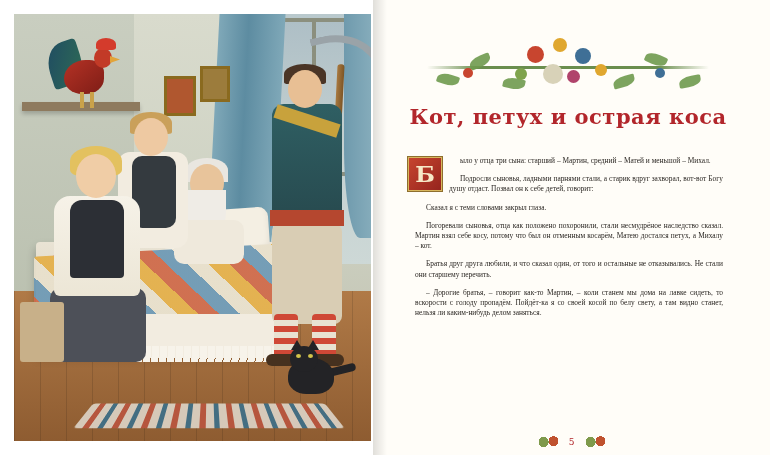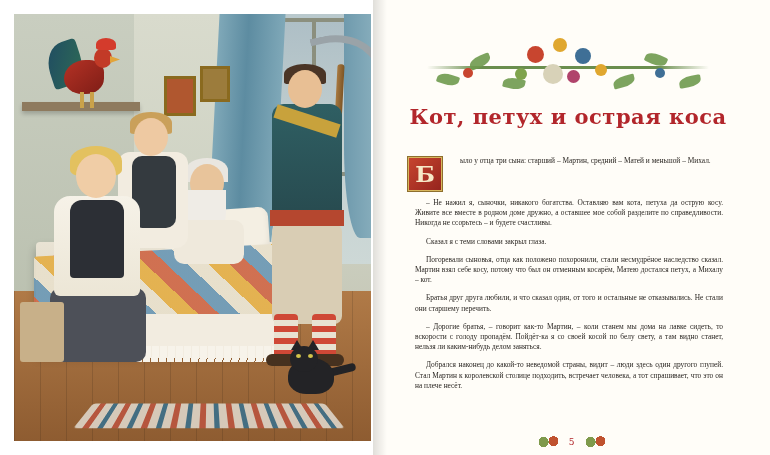--- a/index.html
+++ b/index.html
@@ -565,27 +565,26 @@
     </div>
 
     <div class="title-block">
       <h1 class="story-title">Кот, петух и острая коса</h1>
     </div>
 
     <div class="body-text">
       <div class="dropcap-wrap">
         <span class="dropcap">Б</span>
         <p>ыло у отца три сына: старший – Мартин, средний – Матей и меньшой – Михал.</p>
+        <p>Подросли сыновья, ладными парнями стали, а старик вдруг захворал, вот-вот Богу душу отдаст. Позвал он к себе детей, говорит:</p>
       </div>
-      <p>– Не нажил я, сыночки, никакого богатства. Оставляю вам кота, петуха да острую косу. Живите все вместе в родном доме дружно, а оставшее мое собой разделите по справедливости. Никогда не ссорьтесь – и будете счастливы.</p>
       <p>Сказал я с теми словами закрыл глаза.</p>
       <p>Погоревали сыновья, отца как положено похоронили, стали несмудрёное наследство сказал. Мартин взял себе косу, потому что был он отменным косарём, Матею достался петух, а Михалу – кот.</p>
       <p>Братья друг друга любили, и что сказал один, от того и остальные не отказывались. Не стали они старшему перечить.</p>
       <p>– Дорогие братья, – говорит как-то Мартин, – коли станем мы дома на лавке сидеть, то вскорости с голоду пропадём. Пойдёт-ка я со своей косой по белу свету, а там видно станет, нельзя ли каким-нибудь делом заняться.</p>
-      <p>Добрался наконец до какой-то неведомой страны, видит – люди здесь один другого глупей. Стал Мартин к королевской столице подходить, встречает человека, а тот спрашивает, что это он на плече несёт.</p>
     </div>
 
     <div class="page-footer">
       <div class="footer-orn"></div>
       <div class="page-number">5</div>
       <div class="footer-orn"></div>
     </div>
   </div>
 
 </div>

